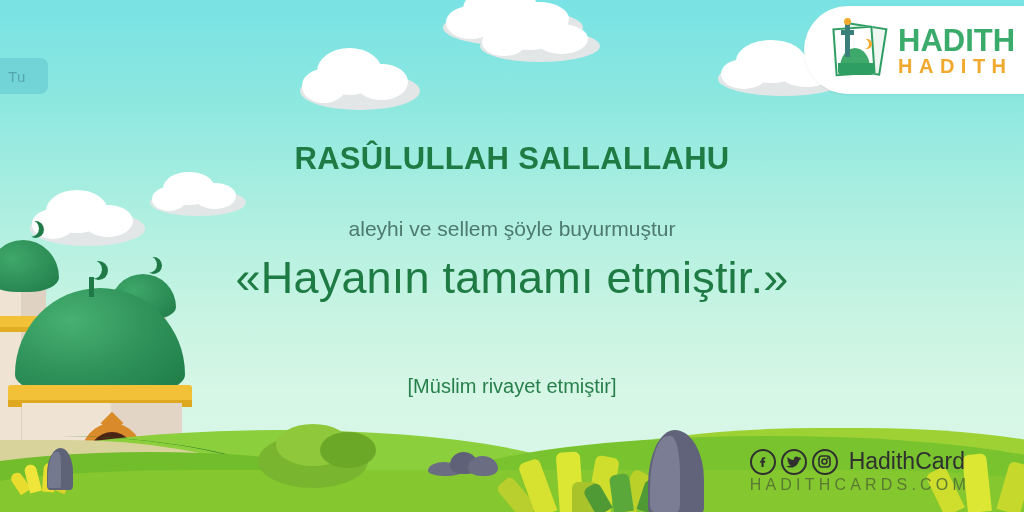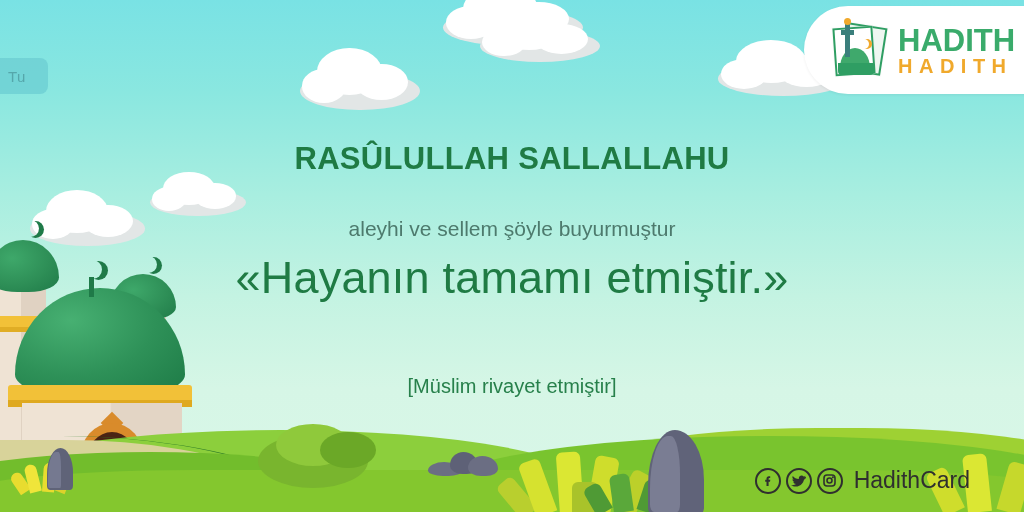--- a/index.html
+++ b/index.html
@@ -429,15 +429,16 @@
       </div>
       <div class="soc">
         <svg width="15" height="15" viewBox="0 0 15 15">
             <rect x="2" y="2" width="11" height="11" rx="3" fill="none" stroke="#2f2f2f" stroke-width="1.6"></rect>
             <circle cx="7.5" cy="7.5" r="2.5" fill="none" stroke="#2f2f2f" stroke-width="1.6"></circle>
             <circle cx="10.9" cy="4.2" r="1" fill="#2f2f2f"></circle>
           </svg>
       </div>
       <span id="footer-brand">HadithCard</span>
     </div>
+    <div id="footer-url">HADITHCARDS.COM</div>
   </div>
 
 </div>
 
 </body></html>

